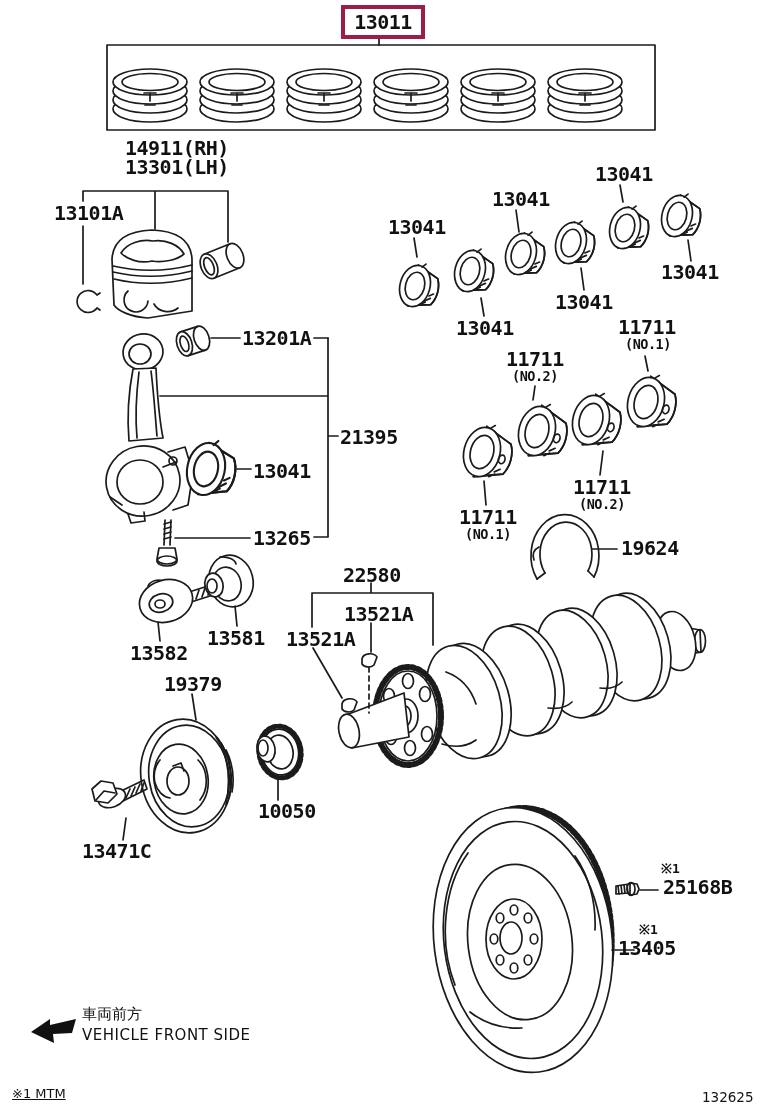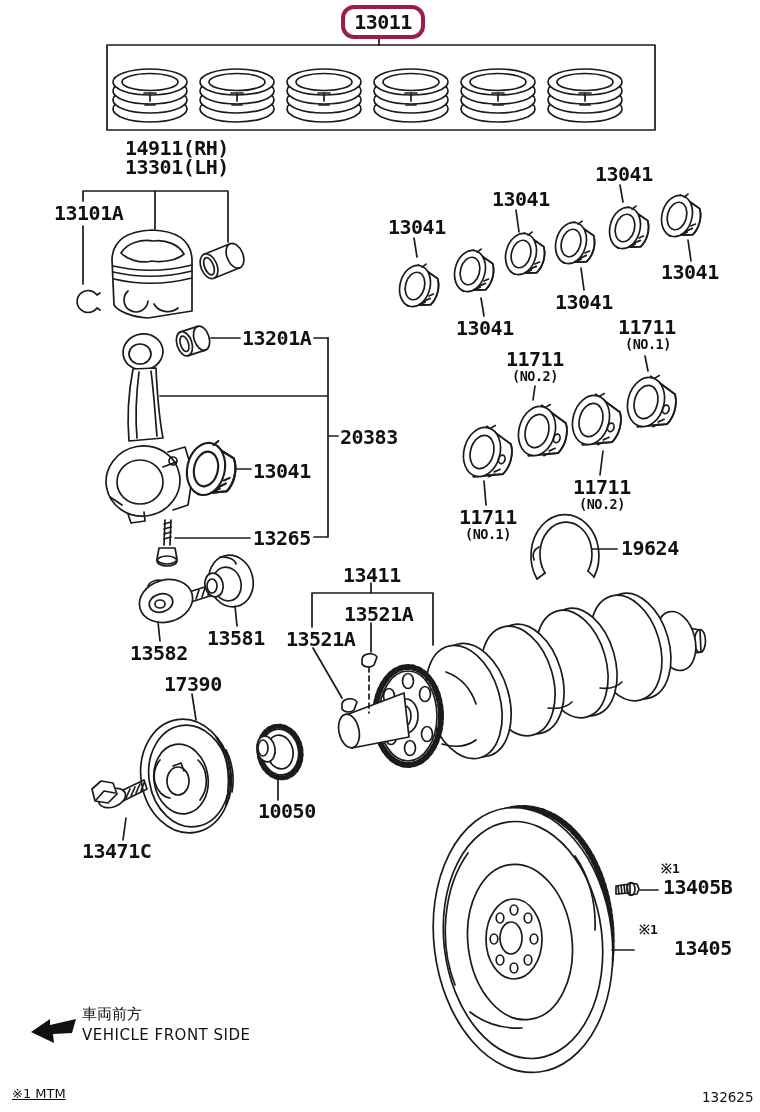--- a/index.html
+++ b/index.html
@@ -250,37 +250,37 @@
     <path d="M 192 694 L 196 720 M 126 818 L 123 840 M 278 778 V 800"></path>
     <path d="M 414 238 L 417 257 M 516 210 L 519 232 M 620 185 L 623 202"></path>
     <path d="M 688 240 L 691 261 M 481 298 L 484 316 M 581 268 L 584 290"></path>
     <path d="M 645 356 L 648 371 M 535 386 L 533 400 M 603 451 L 600 475 M 484 481 L 486 505"></path>
     <path d="M 592 549 H 617 M 640 890 H 658 M 612 950 H 634"></path>
   </g>
 
   <path class="f" d="M 31 1032 L 50 1019 L 50 1025 L 76 1019 L 72 1033 L 53 1034 L 54 1043 Z"></path>
 </svg>
 
-<div class="hl-box" style="border-color: rgb(157, 29, 73); border-radius: 13px;">
+<div class="hl-box" style="border-color: rgb(157, 29, 73);">
   <span>13011</span>
 </div>
 
 <div class="pn" style="left:125px;top:138px">14911(RH)</div>
 <div class="pn" style="left:125px;top:157px">13301(LH)</div>
 <div class="pn" style="left:54px;top:203px">13101A</div>
 <div class="pn" style="left:242px;top:328px">13201A</div>
-<div class="pn" style="left:340px;top:427px">20383</div>
+<div class="pn" style="left:340px;top:427px">21395</div>
 <div class="pn" style="left:253px;top:461px">13041</div>
 <div class="pn" style="left:253px;top:528px">13265</div>
 <div class="pn" style="left:130px;top:643px">13582</div>
 <div class="pn" style="left:207px;top:628px">13581</div>
 <div class="pn" style="left:286px;top:629px">13521A</div>
-<div class="pn" style="left:343px;top:565px">13411</div>
+<div class="pn" style="left:343px;top:565px">22580</div>
 <div class="pn" style="left:344px;top:604px">13521A</div>
-<div class="pn" style="left:164px;top:674px">17390</div>
+<div class="pn" style="left:164px;top:674px">19379</div>
 <div class="pn" style="left:82px;top:841px">13471C</div>
 <div class="pn" style="left:258px;top:801px">10050</div>
 
 <div class="pn" style="left:388px;top:217px">13041</div>
 <div class="pn" style="left:492px;top:189px">13041</div>
 <div class="pn" style="left:595px;top:164px">13041</div>
 <div class="pn" style="left:661px;top:262px">13041</div>
 <div class="pn" style="left:456px;top:318px">13041</div>
 <div class="pn" style="left:555px;top:292px">13041</div>
 
@@ -289,23 +289,23 @@
 <div class="pn" style="left:506px;top:349px">11711</div>
 <div class="pns" style="left:512px;top:370px">(NO.2)</div>
 <div class="pn" style="left:573px;top:477px">11711</div>
 <div class="pns" style="left:579px;top:498px">(NO.2)</div>
 <div class="pn" style="left:459px;top:507px">11711</div>
 <div class="pns" style="left:465px;top:528px">(NO.1)</div>
 
 <div class="pn" style="left:621px;top:538px">19624</div>
 
 <div class="ref" style="left:661px;top:862px">※1</div>
-<div class="pn" style="left:663px;top:877px">13405B</div>
+<div class="pn" style="left:663px;top:877px">25168B</div>
 <div class="ref" style="left:639px;top:923px">※1</div>
-<div class="pn" style="left:674px;top:938px">13405</div>
+<div class="pn" style="left:618px;top:938px">13405</div>
 
 <div class="jp" style="left:82px;top:1005px">車両前方</div>
 <div class="dir" style="left:82px;top:1026px">VEHICLE FRONT SIDE</div>
 
 <div class="note" style="left:12px;top:1086px">※1 MTM</div>
 <div class="code" style="left:702px;top:1089px">132625</div>
 
 </div>
 
 </body></html>

